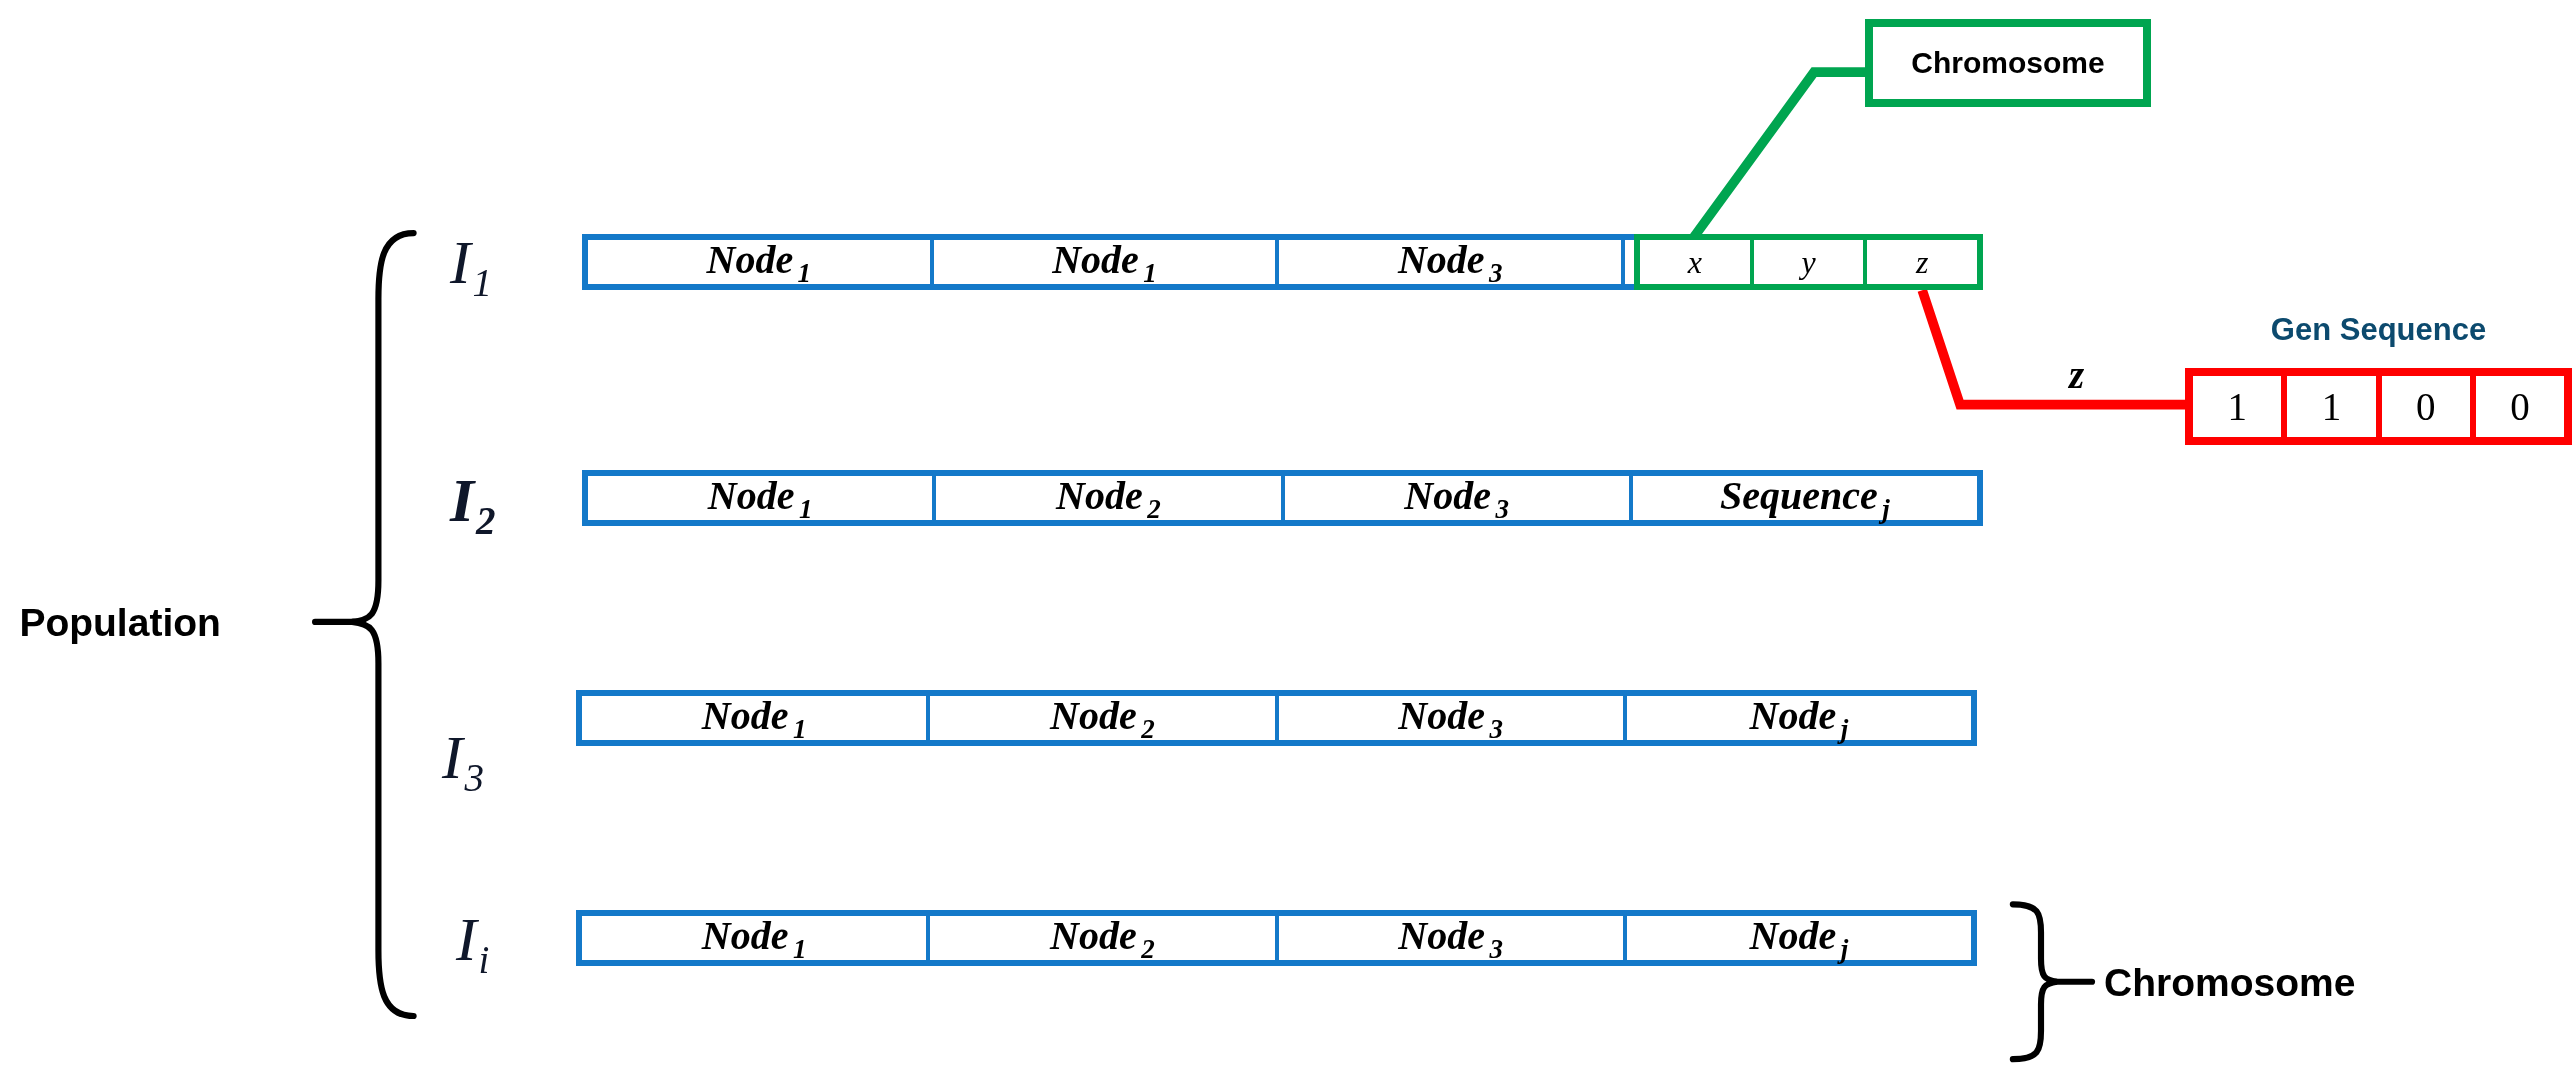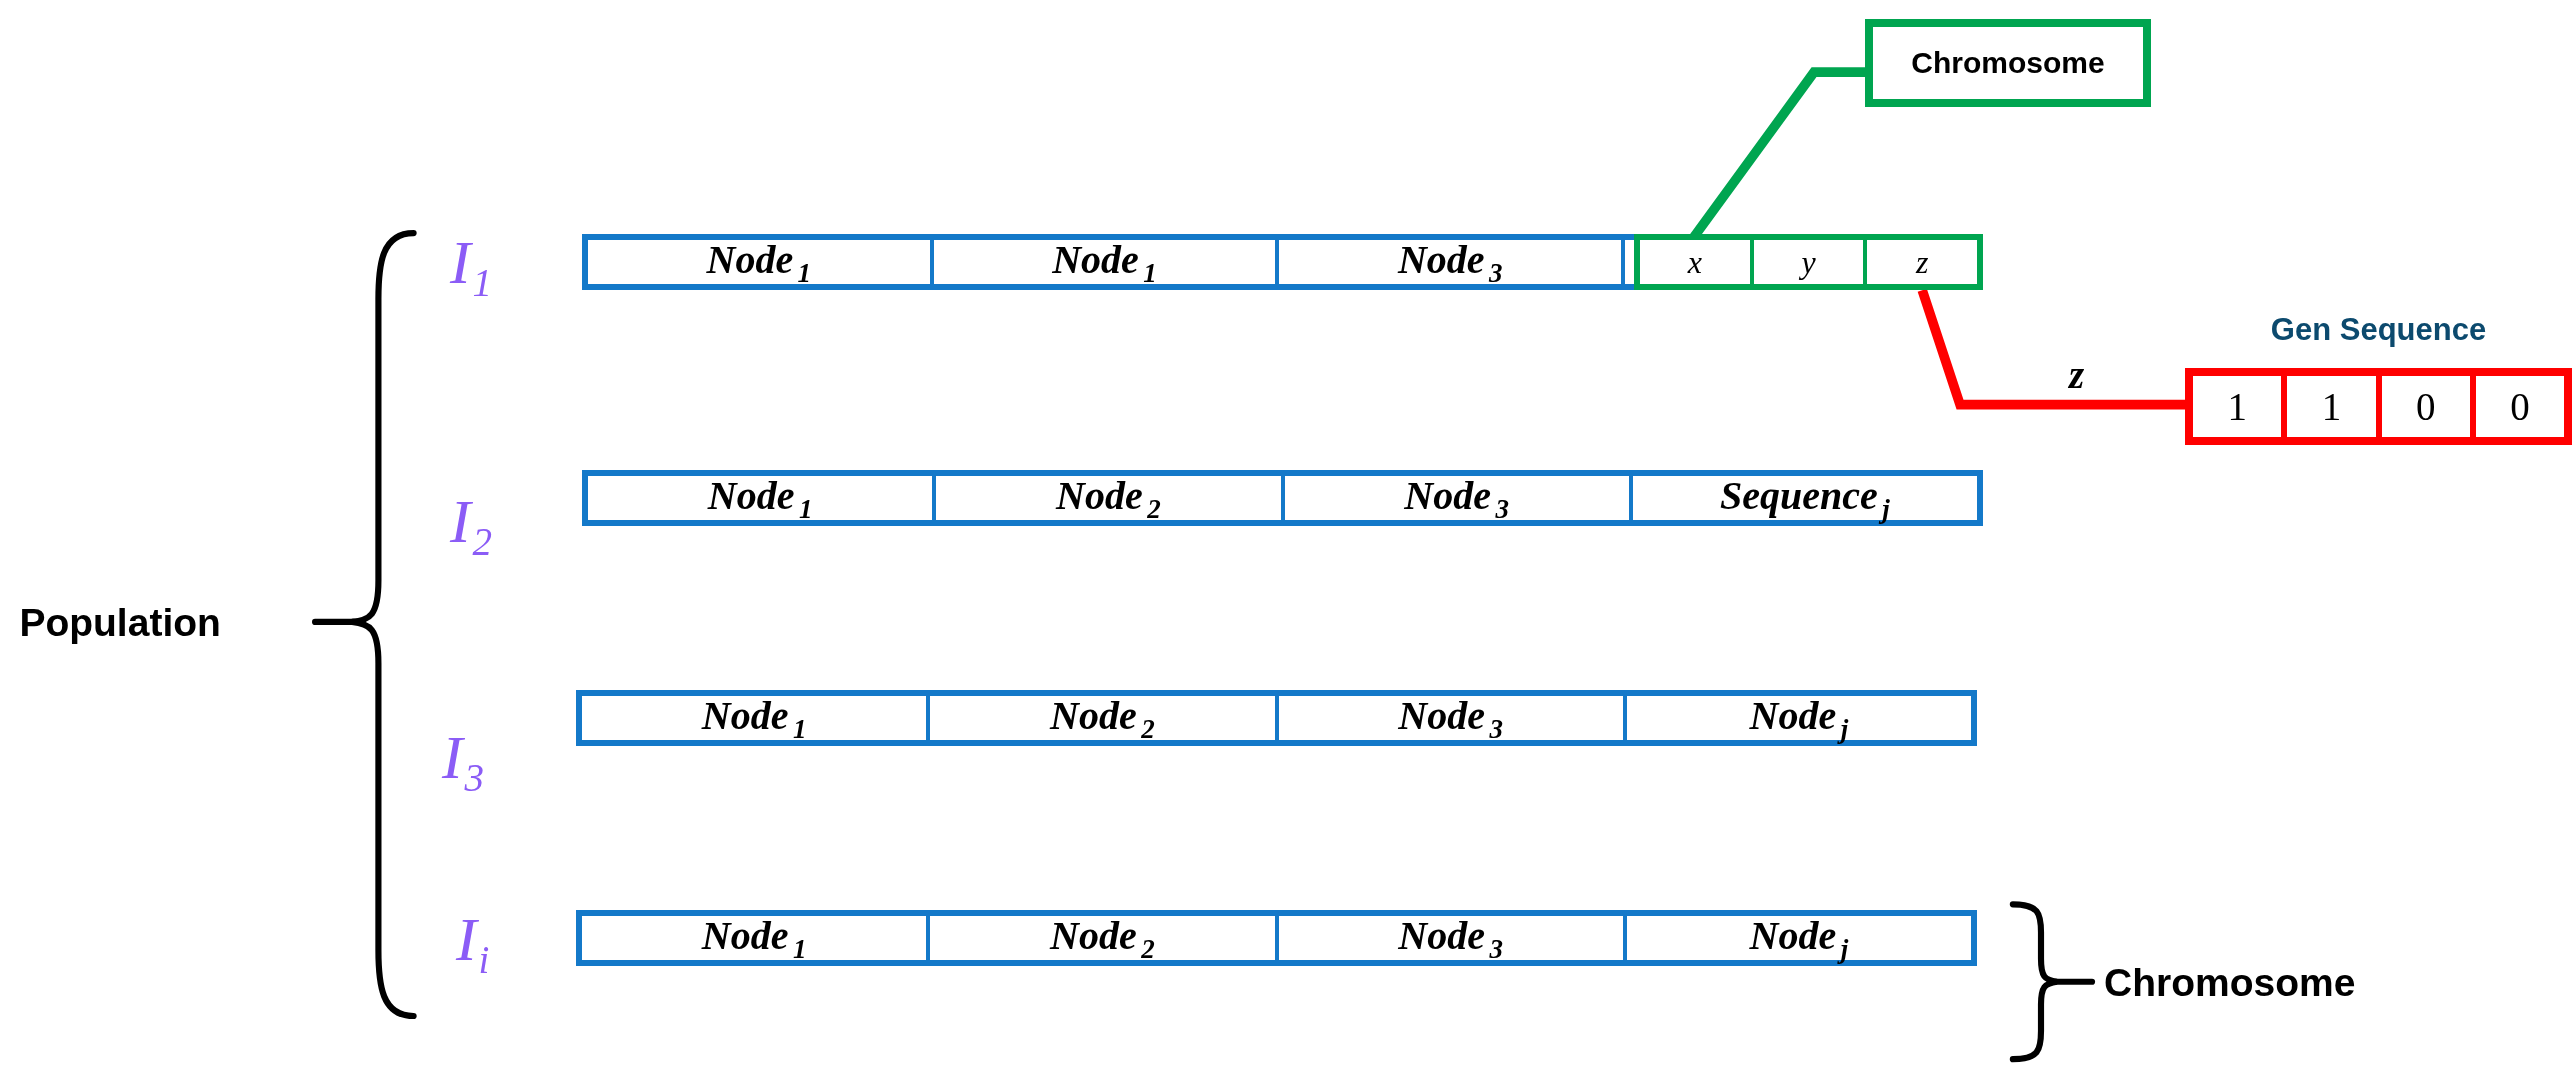--- a/index.html
+++ b/index.html
@@ -146,21 +146,21 @@
     color: #000000;
     z-index: 5;
   }
 
   
   .ind-id {
     position: absolute;
     font-family: "Liberation Serif", serif;
     font-style: italic;
     font-size: 62px;
-    color: #8b5cf6;
+    color: #0f172a;
     white-space: nowrap;
   }
   .ind-id .sub {
     font-size: 39px;
     vertical-align: sub;
     padding-left: 1.8px;
   }
 
   
   .side-label {
@@ -203,21 +203,21 @@
     <path d="M 2185 330 L 2228 460 L 2484 460" fill="none" stroke="#FF0000" stroke-width="11" stroke-linejoin="miter" stroke-linecap="butt"></path>
   </svg>
 
   <div class="side-label" style="left:19.4px; top:601px;">Population</div>
 
   <div class="side-label" style="left:2104px; top:961px;">Chromosome</div>
 
   <div class="ind-id" style="left:450px; top:227px;">
     <span>I</span><span class="sub">1</span>
   </div>
-  <div class="ind-id" style="left:450px; top:486px;">
+  <div class="ind-id" style="left:450px; top:465px;font-weight:bold;">
     <span>I</span><span class="sub">2</span>
   </div>
   <div class="ind-id" style="left:442px; top:684px;margin-top:38px;">
     <span>I</span><span class="sub">3</span>
   </div>
   <div class="ind-id" style="left:456px; top:904px;">
     <span>I</span><span class="sub">i</span>
   </div>
 
   <div class="row" style="left:582px; top:234px; width:1401px; height:56px;">

